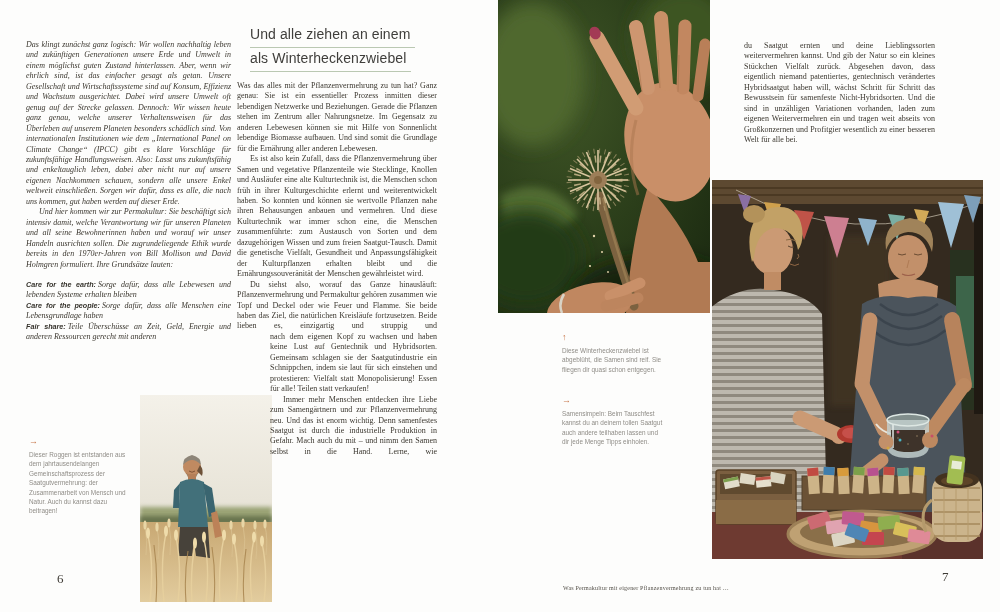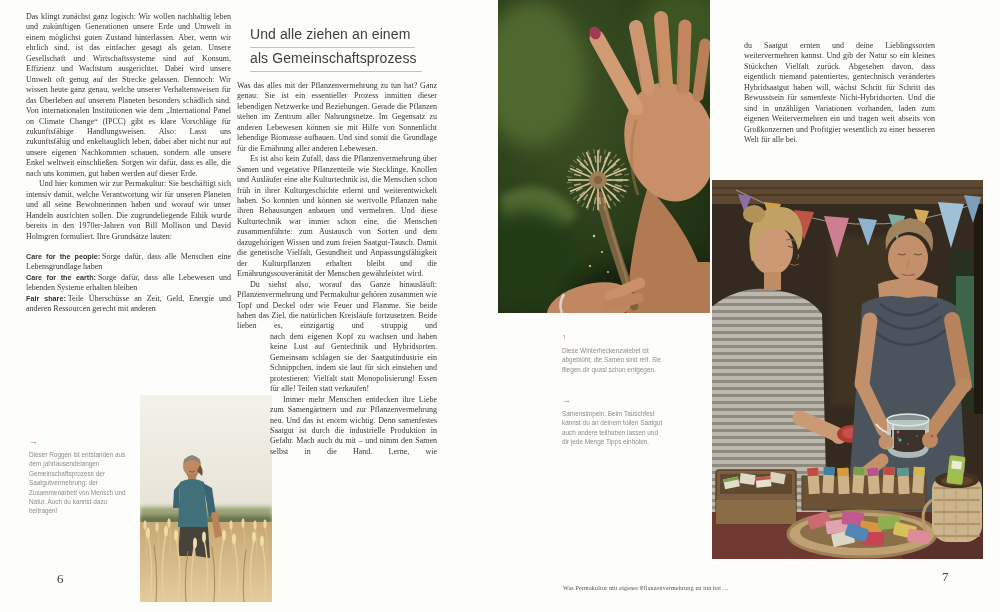--- a/index.html
+++ b/index.html
@@ -3,21 +3,21 @@
 <meta charset="utf-8">
 <style>
   * { margin:0; padding:0; box-sizing:border-box; }
   html,body { background:#ffffff; }
   .spread { position:relative; width:1000px; height:612px; background:#fdfdfc; overflow:hidden;
             font-family:"Liberation Serif", serif; }
   .col { position:absolute; }
   .body-p { font-size:8px; line-height:10.45px; text-align:justify; color:#3b372f; }
   .indent { text-indent:13px; }
   .cont { text-align-last:justify; }
-  .col1 { left:26px; top:12px; width:205px; }
+  .col1 { left:26px; top:40px; width:205px;font-style:italic; }
   .ethics { margin-top:10px; }
   .lead { font-family:"Liberation Sans", sans-serif; font-weight:bold; font-size:7.2px; margin-right:2px; color:#35322b; }
   .col2 { left:237px; top:24px; width:200px; }
   .headline { font-family:"Liberation Sans", sans-serif; font-weight:400; font-size:14px;
               line-height:21.5px; color:#3f3e3b; letter-spacing:0.1px; margin-bottom:9px; }
   .hl-line { display:block; }
   .hl-text { display:inline-block; border-bottom:1.7px solid #bac8b2; padding:0 5px 1.5px 0;margin-left:13px; }
   .narrow { margin-left:33px; }
   .col3 { left:744px; top:41px; width:191px; }
   .photo { position:absolute; overflow:hidden; }
@@ -39,22 +39,22 @@
 </style>
 </head>
 <body>
 
 <div class="spread">
 
   <section class="col col1">
     <p class="body-p">Das klingt zunächst ganz logisch: Wir wollen nachhaltig leben und zukünftigen Generationen unsere Erde und Umwelt in einem möglichst guten Zustand hinterlassen. Aber, wenn wir ehrlich sind, ist das einfacher gesagt als getan. Unsere Gesellschaft und Wirtschaftssysteme sind auf Konsum, Effizienz und Wachstum ausgerichtet. Dabei wird unsere Umwelt oft genug auf der Strecke gelassen. Dennoch: Wir wissen heute ganz genau, welche unserer Verhaltensweisen für das Überleben auf unserem Planeten besonders schädlich sind. Von internationalen Institutionen wie dem „International Panel on Climate Change“ (IPCC) gibt es klare Vorschläge für zukunftsfähige Handlungsweisen. Also: Lasst uns zukunftsfähig und enkeltauglich leben, dabei aber nicht nur auf unsere eigenen Nachkommen schauen, sondern alle unsere Enkel weltweit einschließen. Sorgen wir dafür, dass es alle, die nach uns kommen, gut haben werden auf dieser Erde.</p>
     <p class="body-p indent">Und hier kommen wir zur Permakultur: Sie beschäftigt sich intensiv damit, welche Verantwortung wir für unseren Planeten und all seine Bewohnerinnen haben und worauf wir unser Handeln ausrichten sollen. Die zugrundeliegende Ethik wurde bereits in den 1970er-Jahren von Bill Mollison und David Holmgren formuliert. Ihre Grundsätze lauten:</p>
     <div class="ethics">
+      <p class="body-p"><b class="lead">Care for the earth:</b><span>Sorge dafür, dass alle Lebewesen und lebenden Systeme erhalten bleiben</span></p>
       <p class="body-p"><b class="lead">Care for the people:</b><span>Sorge dafür, dass alle Menschen eine Lebensgrundlage haben</span></p>
-      <p class="body-p"><b class="lead">Care for the earth:</b><span>Sorge dafür, dass alle Lebewesen und lebenden Systeme erhalten bleiben</span></p>
       <p class="body-p"><b class="lead">Fair share:</b><span>Teile Überschüsse an Zeit, Geld, Energie und anderen Ressourcen gerecht mit anderen</span></p>
     </div>
   </section>
 
   <aside class="caption cap-rye">
     <span class="cap-arrow">→</span>
     <span>Dieser Roggen ist entstanden aus dem jahrtausendelangen Gemeinschaftsprozess der Saatgutvermehrung: der Zusammenarbeit von Mensch und Natur. Auch du kannst dazu beitragen!</span>
   </aside>
 
   <figure class="photo photo-field">
@@ -136,21 +136,21 @@
         <ellipse cx="94" cy="144" rx="2" ry="5.5"></ellipse>
           <ellipse cx="114" cy="142" rx="2" ry="5.5"></ellipse>
           <ellipse cx="122" cy="146" rx="2" ry="5.5"></ellipse>
       </g>
     </svg>
   </figure>
 
   <section class="col col2">
     <h1 class="headline">
       <span class="hl-line"><span class="hl-text">Und alle ziehen an einem</span></span>
-      <span class="hl-line"><span class="hl-text">als Gemeinschaftsprozess</span></span>
+      <span class="hl-line"><span class="hl-text">als Winterheckenzwiebel</span></span>
     </h1>
     <p class="body-p">Was das alles mit der Pflanzenvermehrung zu tun hat? Ganz genau: Sie ist ein essentieller Prozess inmitten dieser lebendigen Netzwerke und Beziehungen. Gerade die Pflanzen stehen im Zentrum aller Nahrungsnetze. Im Gegensatz zu anderen Lebewesen können sie mit Hilfe von Sonnenlicht lebendige Biomasse aufbauen. Und sind somit die Grundlage für die Ernährung aller anderen Lebewesen.</p>
     <p class="body-p indent">Es ist also kein Zufall, dass die Pflanzenvermehrung über Samen und vegetative Pflanzenteile wie Stecklinge, Knollen und Ausläufer eine alte Kulturtechnik ist, die Menschen schon früh in ihrer Kulturgeschichte erlernt und weiterentwickelt haben. So konnten und können sie wertvolle Pflanzen nahe ihren Behausungen anbauen und vermehren. Und diese Kulturtechnik war immer schon eine, die Menschen zusammenführte: zum Austausch von Sorten und dem dazugehörigen Wissen und zum freien Saatgut-Tausch. Damit die genetische Vielfalt, Gesundheit und Anpassungsfähigkeit der Kulturpflanzen erhalten bleibt und die Ernährungssouveränität der Menschen gewährleistet wird.</p>
     <p class="body-p indent cont">Du siehst also, worauf das Ganze hinausläuft: Pflanzenvermehrung und Permakultur gehören zusammen wie Topf und Deckel oder wie Feuer und Flamme. Sie beide haben das Ziel, die natürlichen Kreisläufe fortzusetzen. Beide lieben es, einzigartig und struppig und</p>
     <div class="narrow">
       <p class="body-p">nach dem eigenen Kopf zu wachsen und haben keine Lust auf Gentechnik und Hybridsorten. Gemeinsam schlagen sie der Saatgutindustrie ein Schnippchen, indem sie laut für sich einstehen und protestieren: Vielfalt statt Monopolisierung! Essen für alle! Teilen statt verkaufen!</p>
       <p class="body-p indent cont">Immer mehr Menschen entdecken ihre Liebe zum Samengärtnern und zur Pflanzenvermehrung neu. Und das ist enorm wichtig. Denn samenfestes Saatgut ist durch die industrielle Produktion in Gefahr. Mach auch du mit – und nimm den Samen selbst in die Hand. Lerne, wie</p>
     </div>
   </section>
 

